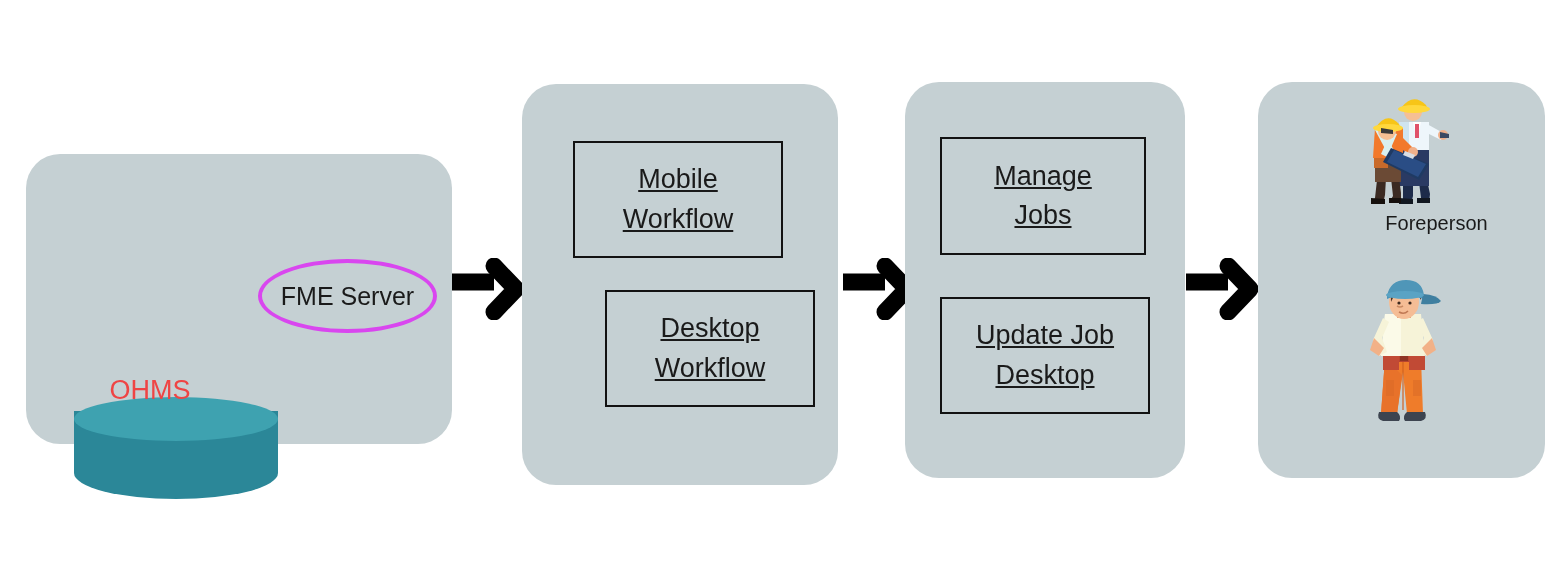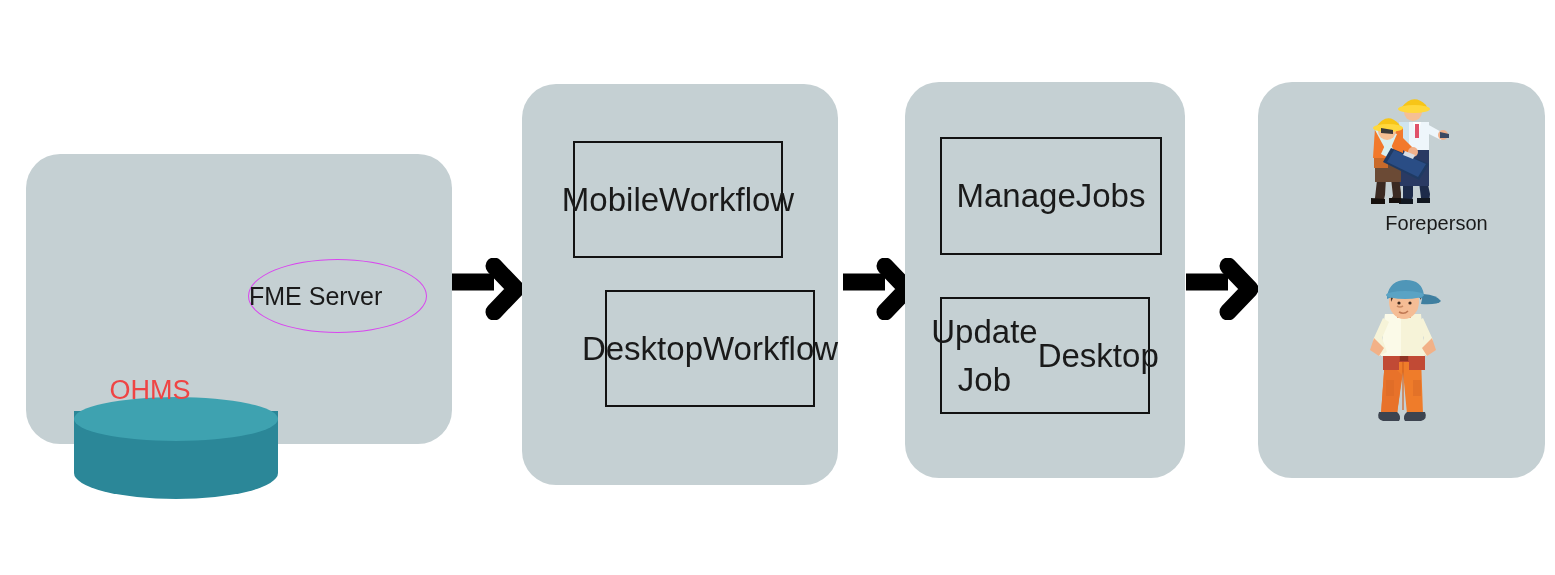--- a/index.html
+++ b/index.html
@@ -52,52 +52,53 @@
     left: 40px; top: 375px;
     width: 220px;
     text-align: center;
     font-size: 27px;
     color: #ef4444;
   }
 
   
   .ellipse {
     position: absolute;
-    left: 248px; top: 259px;
+    left: 258px; top: 259px;
     width: 179px; height: 74px;
-    border: 1px solid #d946ef;
+    border: 4px solid #d946ef;
     border-radius: 50%;
     box-sizing: border-box;
     display: flex;
     align-items: center;
-    justify-content: flex-start;
+    justify-content: center;
   }
   .ellipse span {
     font-size: 25px;
     color: #1a1a1a;
     white-space: nowrap;
   }
 
   
   .box {
     position: absolute;
     border: 2px solid #121212;
     box-sizing: border-box;
     display: flex;
-    flex-direction: row;
+    flex-direction: column;
     align-items: center;
     justify-content: center;
     color: #1a1a1a;
-    font-size: 33px;
+    font-size: 27px;
     line-height: 1.45;
     text-align: center;
+    text-decoration: underline;
   }
   #box-mobile   { left: 573px; top: 141px; width: 210px; height: 117px; }
   #box-desktop  { left: 573px; top: 290px; width: 210px; height: 117px; margin-left: 32px; }
-  #box-manage   { left: 940px; top: 137px; width: 222px; height: 118px; }
+  #box-manage   { left: 940px; top: 137px; width: 206px; height: 118px; }
   #box-update   { left: 940px; top: 297px; width: 210px; height: 117px; }
 
   
   .arrow {
     position: absolute;
     top: 258px;
     width: 76px;
     height: 62px;
   }
   #arrow-1 { left: 452px; }

